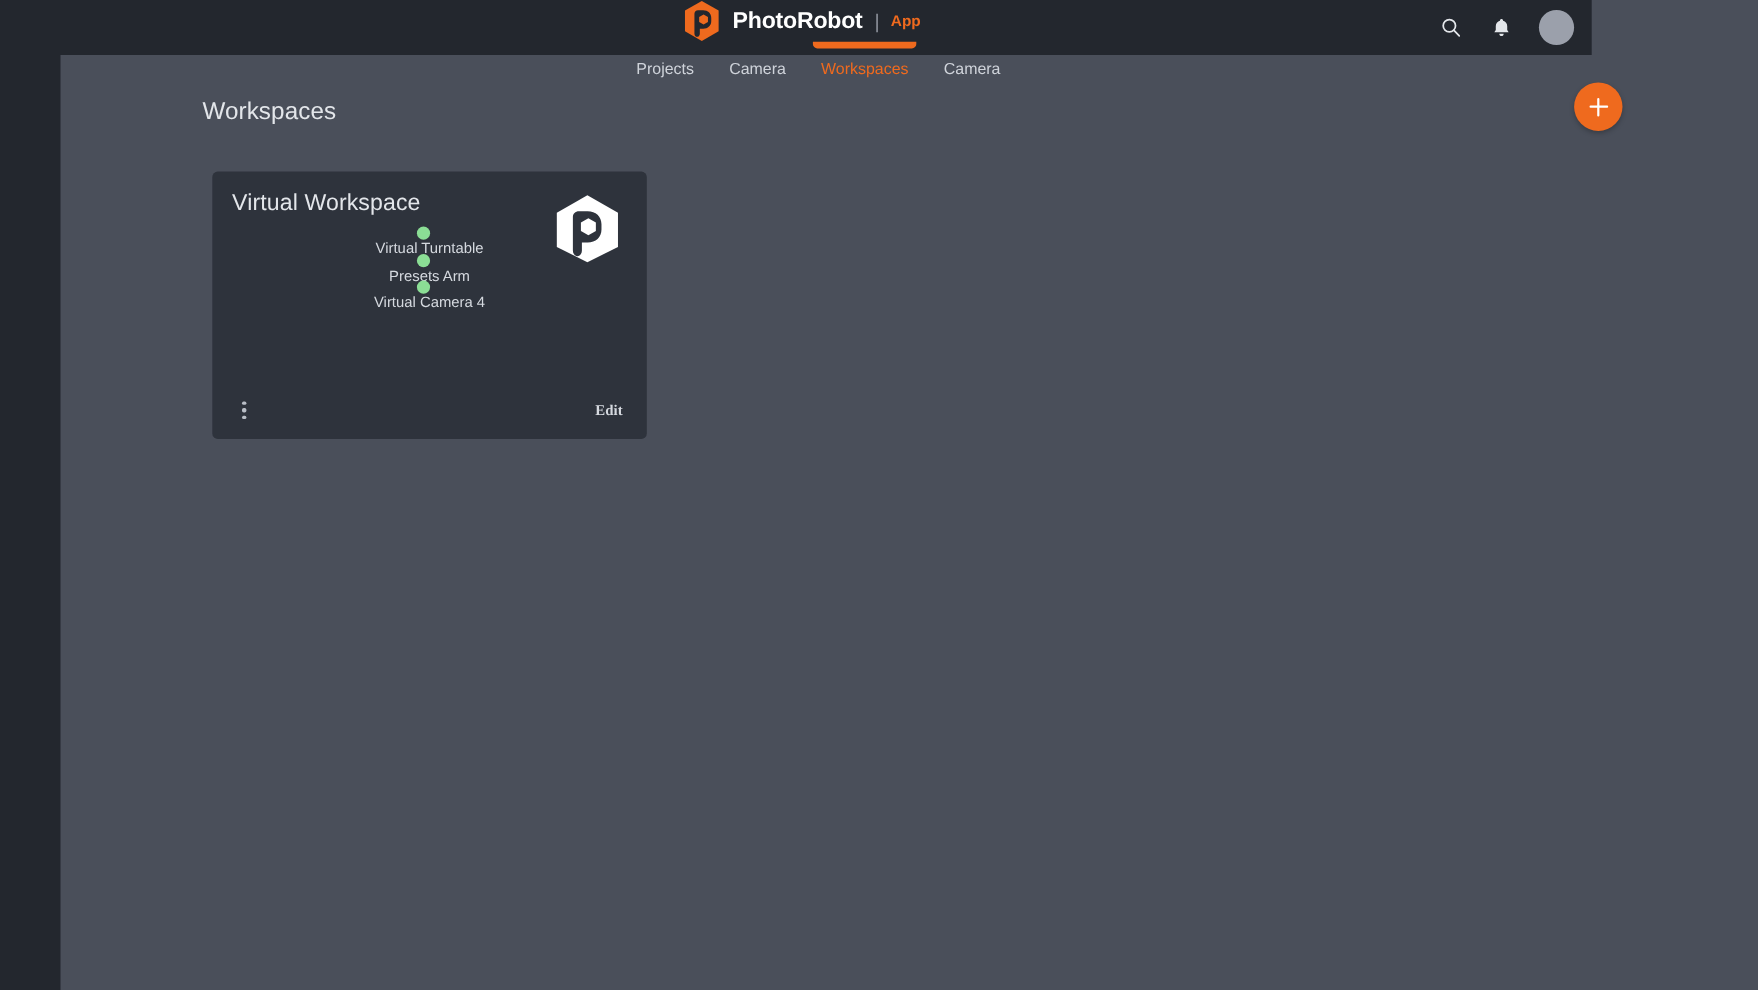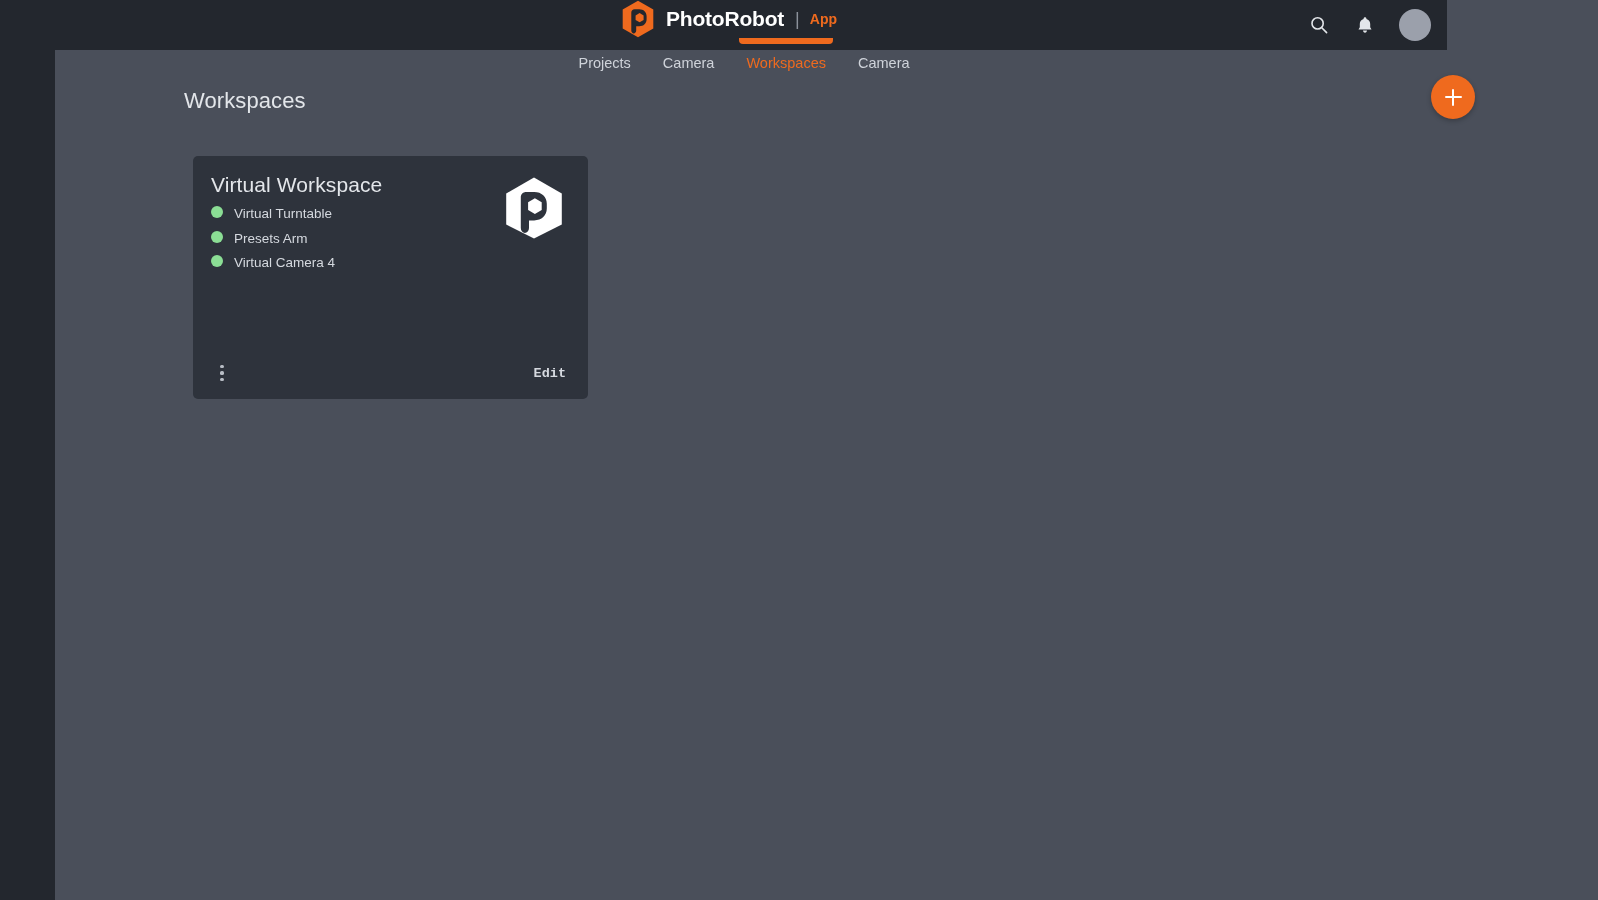--- a/index.html
+++ b/index.html
@@ -195,21 +195,23 @@
     position: absolute;
     right: 23px; top: 20px;
     width: 62px; height: 64px;
   }
   .ws-card-badge svg { display: block; width: 62px; height: 64px; }
 
   .device-list { list-style: none; }
 
   .device-item {
     display: flex;
+    align-items: center;
     height: 24.5px;
+    flex-direction: column;
   }
 
   .status-dot {
     width: 12px; height: 12px;
     border-radius: 50%;
     background: #8bde95;
     flex: none;
     margin-right: 11px;
   }
 
@@ -248,21 +250,21 @@
   }
 
   .edit-btn {
     color: #d5d9df;
     font-size: 13.5px;
     font-weight: bold;
     cursor: pointer;
     background: none;
     border: none;
     padding: 2px 4px;
-    font-family: Liberation Mono, monospace;
+    font-family: Liberation Serif, serif;
   }
 </style>
 </head>
 <body>
 
 <div id="app-root">
 
   <div class="topbar">
 
     <div class="brand">

